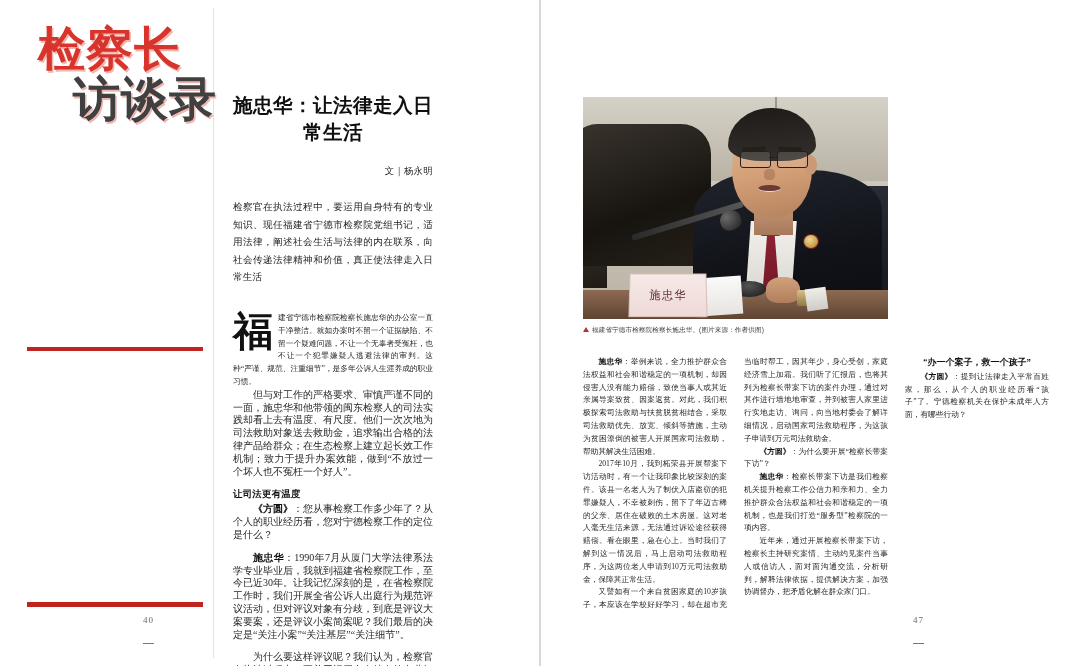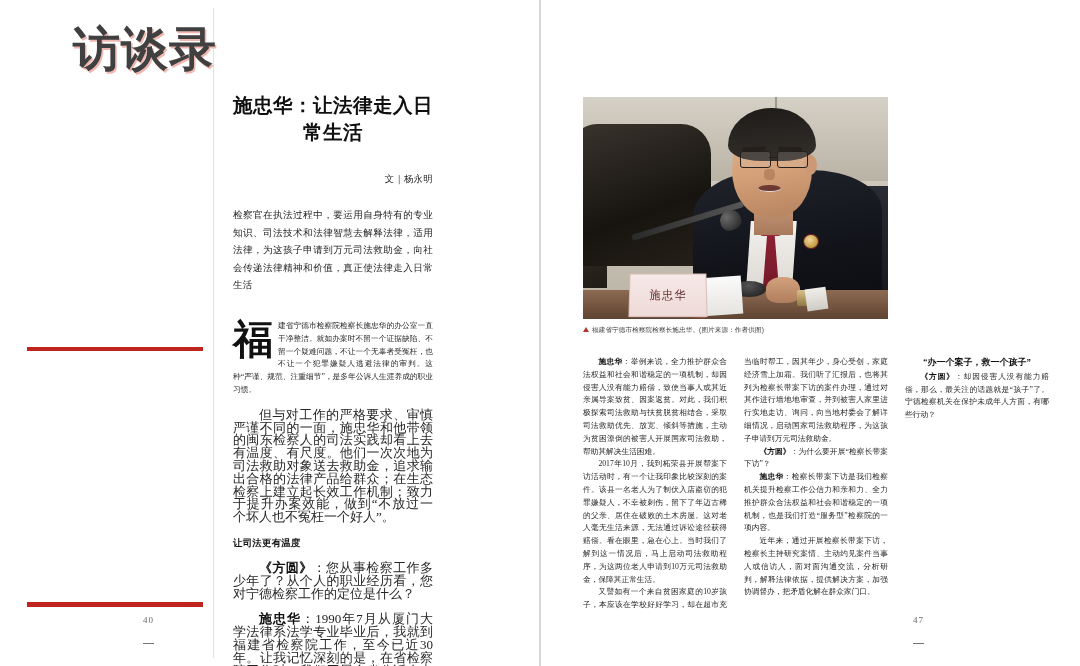--- a/index.html
+++ b/index.html
@@ -112,21 +112,21 @@
     margin-top: 92px;
     font-family: "Liberation Serif", "DejaVu Serif", serif;
     font-weight: bold;
     font-size: 19.5px;
     line-height: 27px;
     color: #101010;
     text-align: center;
     letter-spacing: .5px;
   }
   .byline {
-    margin-top: 27px;
+    margin-top: 19px;
     text-align: right;
     font-family: Liberation Sans, sans-serif;
     font-size: 9.3px;
     color: #1d1d1d;
     letter-spacing: .4px;
   }
   .standfirst {
     margin-top: 20px;
     font-size: 9.6px;
     line-height: 17.6px;
@@ -147,23 +147,23 @@
   .dropcap {
     float: left;
     font-family: "Liberation Serif", "DejaVu Serif", serif;
     font-weight: bold;
     font-size: 40px;
     line-height: 38px;
     margin: 1px 5px 0 0;
     color: #111;
   }
   .body-para {
-    margin-top: 12px;
+    margin-top: 0;
     text-indent: 2em;
-    font-size: 13px;
+    font-size: 10px;
     line-height: 12.8px;
     color: #262626;
     text-align: justify;
     font-family: "Liberation Serif", "DejaVu Serif", serif;
   }
   .sec-head {
     margin-top: 7px;
     margin-bottom: 2px;
     font-family: "Liberation Sans", "DejaVu Sans", sans-serif;
     font-weight: bold;
@@ -400,30 +400,31 @@
 </head>
 <body>
 
 <div id="spread">
 
   <div class="page" id="page-left">
 
     <div class="edge-rule l"></div>
 
     <div class="masthead">
+      <div class="mh-line">检察长</div>
       <div class="mh-line two">访谈录</div>
     </div>
 
     <div class="bio-rule top"></div>
     <div class="bio-rule bottom"></div>
 
     <div class="article-col">
       <div class="headline">施忠华：让法律走入日常生活</div>
       <div class="byline">文｜杨永明</div>
-      <div class="standfirst">检察官在执法过程中，要运用自身特有的专业知识、司法技术和法律智慧去解释法律，适用法律，为这孩子申请到万元司法救助金，向社会传递法律精神和价值，真正使法律走入日常生活</div>
+      <div class="standfirst">检察官在执法过程中，要运用自身特有的专业知识、现任福建省宁德市检察院党组书记，适用法律，阐述社会生活与法律的内在联系，向社会传递法律精神和价值，真正使法律走入日常生活</div>
 
       <div class="dropcap-para">
         <span class="dropcap">福</span><span>建省宁德市检察院检察长施忠华的办公室一直干净整洁。就如办案时不留一个证据缺陷、不留一个疑难问题，不让一个无辜者受冤枉，也不让一个犯罪嫌疑人逃避法律的审判。这种“严谨、规范、注重细节”，是多年公诉人生涯养成的职业习惯。</span>
       </div>
 
       <p class="body-para">但与对工作的严格要求、审慎严谨不同的一面，施忠华和他带领的闽东检察人的司法实践却看上去有温度、有尺度。他们一次次地为司法救助对象送去救助金，追求输出合格的法律产品给群众；在生态检察上建立起长效工作机制；致力于提升办案效能，做到“不放过一个坏人也不冤枉一个好人”。</p>
 
       <div class="sec-head">让司法更有温度</div>
 
       <p class="body-para"><span class="q-label">《方圆》</span><span>：您从事检察工作多少年了？从个人的职业经历看，您对宁德检察工作的定位是什么？</span></p>
@@ -485,18 +486,18 @@
   </div>
 
   <div class="two-col">
     <p><span class="a-label">施忠华</span><span>：举例来说，全力推护群众合法权益和社会和谐稳定的一项机制，却因侵害人没有能力赔偿，致使当事人或其近亲属导案致贫、因案返贫。对此，我们积极探索司法救助与扶贫脱贫相结合，采取司法救助优先、放宽、倾斜等措施，主动为贫困潦倒的被害人开展国家司法救助，帮助其解决生活困难。</span></p>
     <p>2017年10月，我到柘荣县开展帮案下访活动时，有一个让我印象比较深刻的案件。该县一名老人为了制伏入店盗窃的犯罪嫌疑人，不幸被刺伤，留下了年迈古稀的父亲、居住在破败的土木房屋。这对老人毫无生活来源，无法通过诉讼途径获得赔偿。看在眼里，急在心上。当时我们了解到这一情况后，马上启动司法救助程序，为这两位老人申请到10万元司法救助金，保障其正常生活。</p>
     <p>又譬如有一个来自贫困家庭的10岁孩子，本应该在学校好好学习，却在超市充当临时帮工，因其年少，身心受创，家庭经济雪上加霜。我们听了汇报后，也将其列为检察长带案下访的案件办理，通过对其作进行墙地地审查，并到被害人家里进行实地走访、询问，向当地村委会了解详细情况，启动国家司法救助程序，为这孩子申请到万元司法救助金。</p>
     <p><span class="q-label">《方圆》</span><span>：为什么要开展“检察长带案下访”？</span></p>
     <p><span class="a-label">施忠华</span><span>：检察长带案下访是我们检察机关提升检察工作公信力和亲和力、全力推护群众合法权益和社会和谐稳定的一项机制，也是我们打造“服务型”检察院的一项内容。</span></p>
     <p>近年来，通过开展检察长带案下访，检察长主持研究案情、主动约见案件当事人或信访人，面对面沟通交流，分析研判，解释法律依据，提供解决方案，加强协调督办，把矛盾化解在群众家门口。</p>
     <div class="sub-head">“办一个案子，救一个孩子”</div>
-    <p><span class="q-label">《方圆》</span><span>：却因侵害人没有能力赔偿，那么，最关注的话题就是“孩子”了。宁德检察机关在保护未成年人方面，有哪些行动？</span></p>
+    <p><span class="q-label">《方圆》</span><span>：提到让法律走入平常百姓家，那么，从个人的职业经历看“孩子”了。宁德检察机关在保护未成年人方面，有哪些行动？</span></p>
   </div>
 
   <div class="folio" id="folio-right">47</div>
 
 </div>
 
 </body></html>

